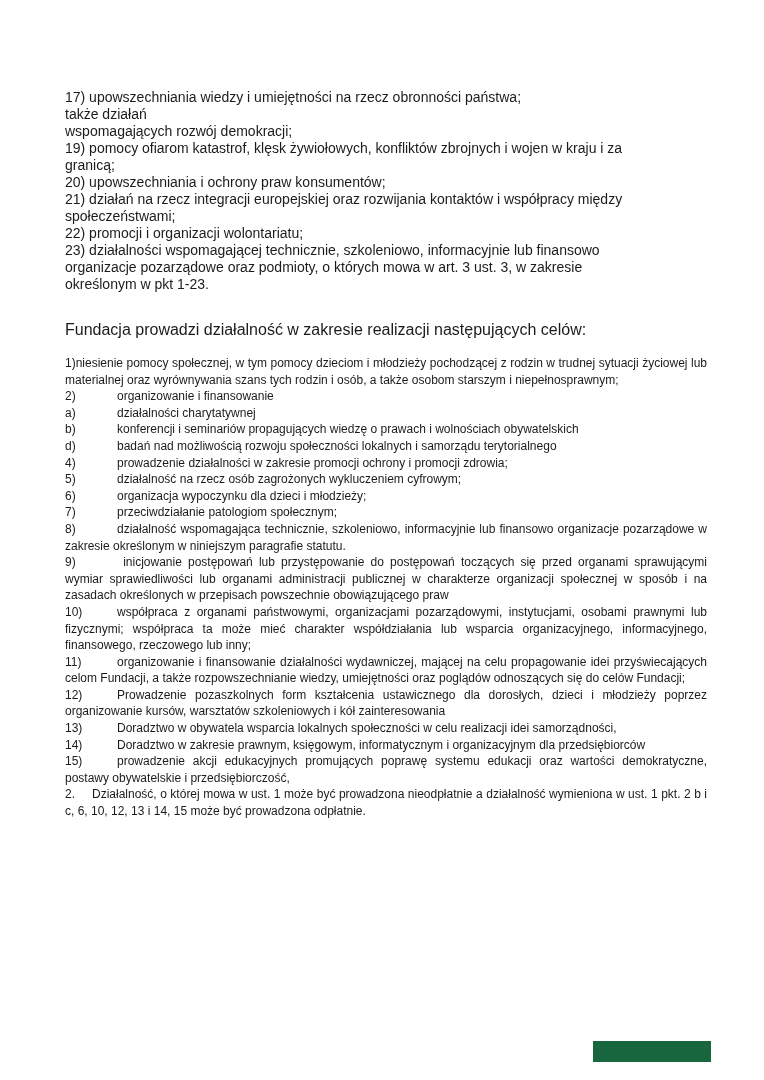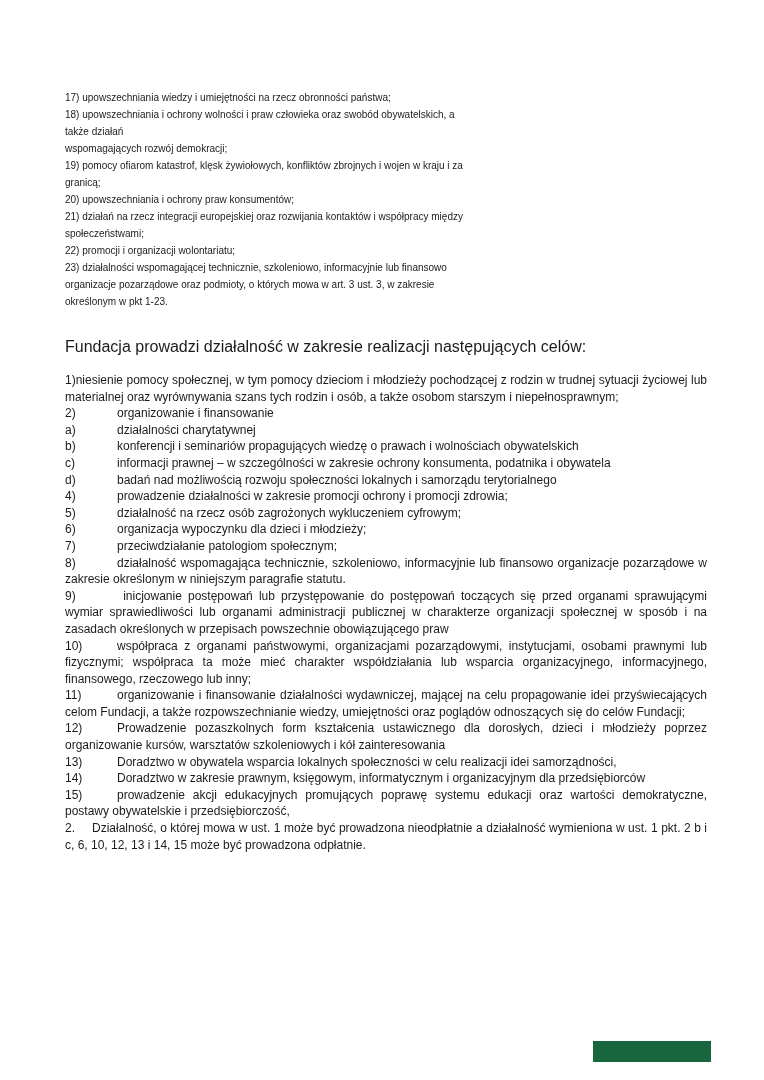--- a/index.html
+++ b/index.html
@@ -9,21 +9,21 @@
     height: 1080px;
     background: #ffffff;
     font-family: "Liberation Sans", sans-serif;
     color: #1b1b1b;
     overflow: hidden;
   }
   .content {
     padding: 89px 57px 0 65px;
   }
   .intro .line {
-    font-size: 10px;
+    font-size: 14px;
     line-height: 17px;
     white-space: nowrap;
     overflow: hidden;
   }
   .heading {
     margin-top: 28px;
     font-size: 16px;
     line-height: 17px;
   }
   .items {
@@ -52,42 +52,40 @@
   }
 </style>
 </head>
 <body>
 
 <div class="page">
   <div class="content">
 
     <div class="intro">
       <div class="line">17) upowszechniania wiedzy i umiejętności na rzecz obronności państwa;</div>
-      <div class="line">18) upowszechniania i ochrony wolności i praw człowieka oraz swobód obywatelskich, a</div>
       <div class="line">także działań</div>
       <div class="line">wspomagających rozwój demokracji;</div>
       <div class="line">19) pomocy ofiarom katastrof, klęsk żywiołowych, konfliktów zbrojnych i wojen w kraju i za</div>
       <div class="line">granicą;</div>
       <div class="line">20) upowszechniania i ochrony praw konsumentów;</div>
       <div class="line">21) działań na rzecz integracji europejskiej oraz rozwijania kontaktów i współpracy między</div>
       <div class="line">społeczeństwami;</div>
       <div class="line">22) promocji i organizacji wolontariatu;</div>
       <div class="line">23) działalności wspomagającej technicznie, szkoleniowo, informacyjnie lub finansowo</div>
       <div class="line">organizacje pozarządowe oraz podmioty, o których mowa w art. 3 ust. 3, w zakresie</div>
       <div class="line">określonym w pkt 1-23.</div>
     </div>
 
     <div class="heading">Fundacja prowadzi działalność w zakresie realizacji następujących celów:</div>
 
     <div class="items">
       <p class="item"><span class="text">1)niesienie pomocy społecznej, w tym pomocy dzieciom i młodzieży pochodzącej z rodzin w trudnej sytuacji życiowej lub materialnej oraz wyrównywania szans tych rodzin i osób, a także osobom starszym i niepełnosprawnym;</span></p>
       <p class="item"><span class="marker">2)</span><span class="text">organizowanie  i finansowanie</span></p>
       <p class="item"><span class="marker">a)</span><span class="text">działalności charytatywnej</span></p>
       <p class="item"><span class="marker">b)</span><span class="text">konferencji i seminariów propagujących wiedzę o prawach i wolnościach obywatelskich</span></p>
-      <p class="item"><span class="marker">c)</span><span class="text">informacji prawnej – w szczególności w zakresie ochrony konsumenta, podatnika i obywatela</span></p>
       <p class="item"><span class="marker">d)</span><span class="text">badań nad możliwością rozwoju społeczności lokalnych i samorządu terytorialnego</span></p>
       <p class="item"><span class="marker">4)</span><span class="text">prowadzenie działalności w zakresie promocji ochrony i promocji zdrowia;</span></p>
       <p class="item"><span class="marker">5)</span><span class="text">działalność na rzecz osób zagrożonych wykluczeniem cyfrowym;</span></p>
       <p class="item"><span class="marker">6)</span><span class="text">organizacja wypoczynku dla dzieci i młodzieży;</span></p>
       <p class="item"><span class="marker">7)</span><span class="text">przeciwdziałanie patologiom społecznym;</span></p>
       <p class="item"><span class="marker">8)</span><span class="text">działalność wspomagająca technicznie, szkoleniowo, informacyjnie lub finansowo organizacje pozarządowe w zakresie określonym w niniejszym paragrafie statutu.</span></p>
       <p class="item"><span class="marker">9)</span><span class="text"> inicjowanie postępowań lub przystępowanie do postępowań toczących się przed organami sprawującymi wymiar sprawiedliwości lub organami administracji publicznej w charakterze organizacji społecznej w sposób i na zasadach określonych w przepisach powszechnie obowiązującego praw</span></p>
       <p class="item"><span class="marker">10)</span><span class="text">współpraca z organami państwowymi, organizacjami pozarządowymi, instytucjami, osobami prawnymi lub fizycznymi; współpraca ta może mieć charakter współdziałania lub wsparcia organizacyjnego, informacyjnego, finansowego, rzeczowego lub inny;</span></p>
       <p class="item"><span class="marker">11)</span><span class="text">organizowanie i finansowanie działalności wydawniczej, mającej na celu propagowanie idei przyświecających celom Fundacji, a także rozpowszechnianie wiedzy, umiejętności oraz poglądów odnoszących się do celów Fundacji;</span></p>
       <p class="item"><span class="marker">12)</span><span class="text">Prowadzenie pozaszkolnych form kształcenia ustawicznego dla dorosłych, dzieci i młodzieży poprzez organizowanie kursów, warsztatów szkoleniowych i kół zainteresowania</span></p>

